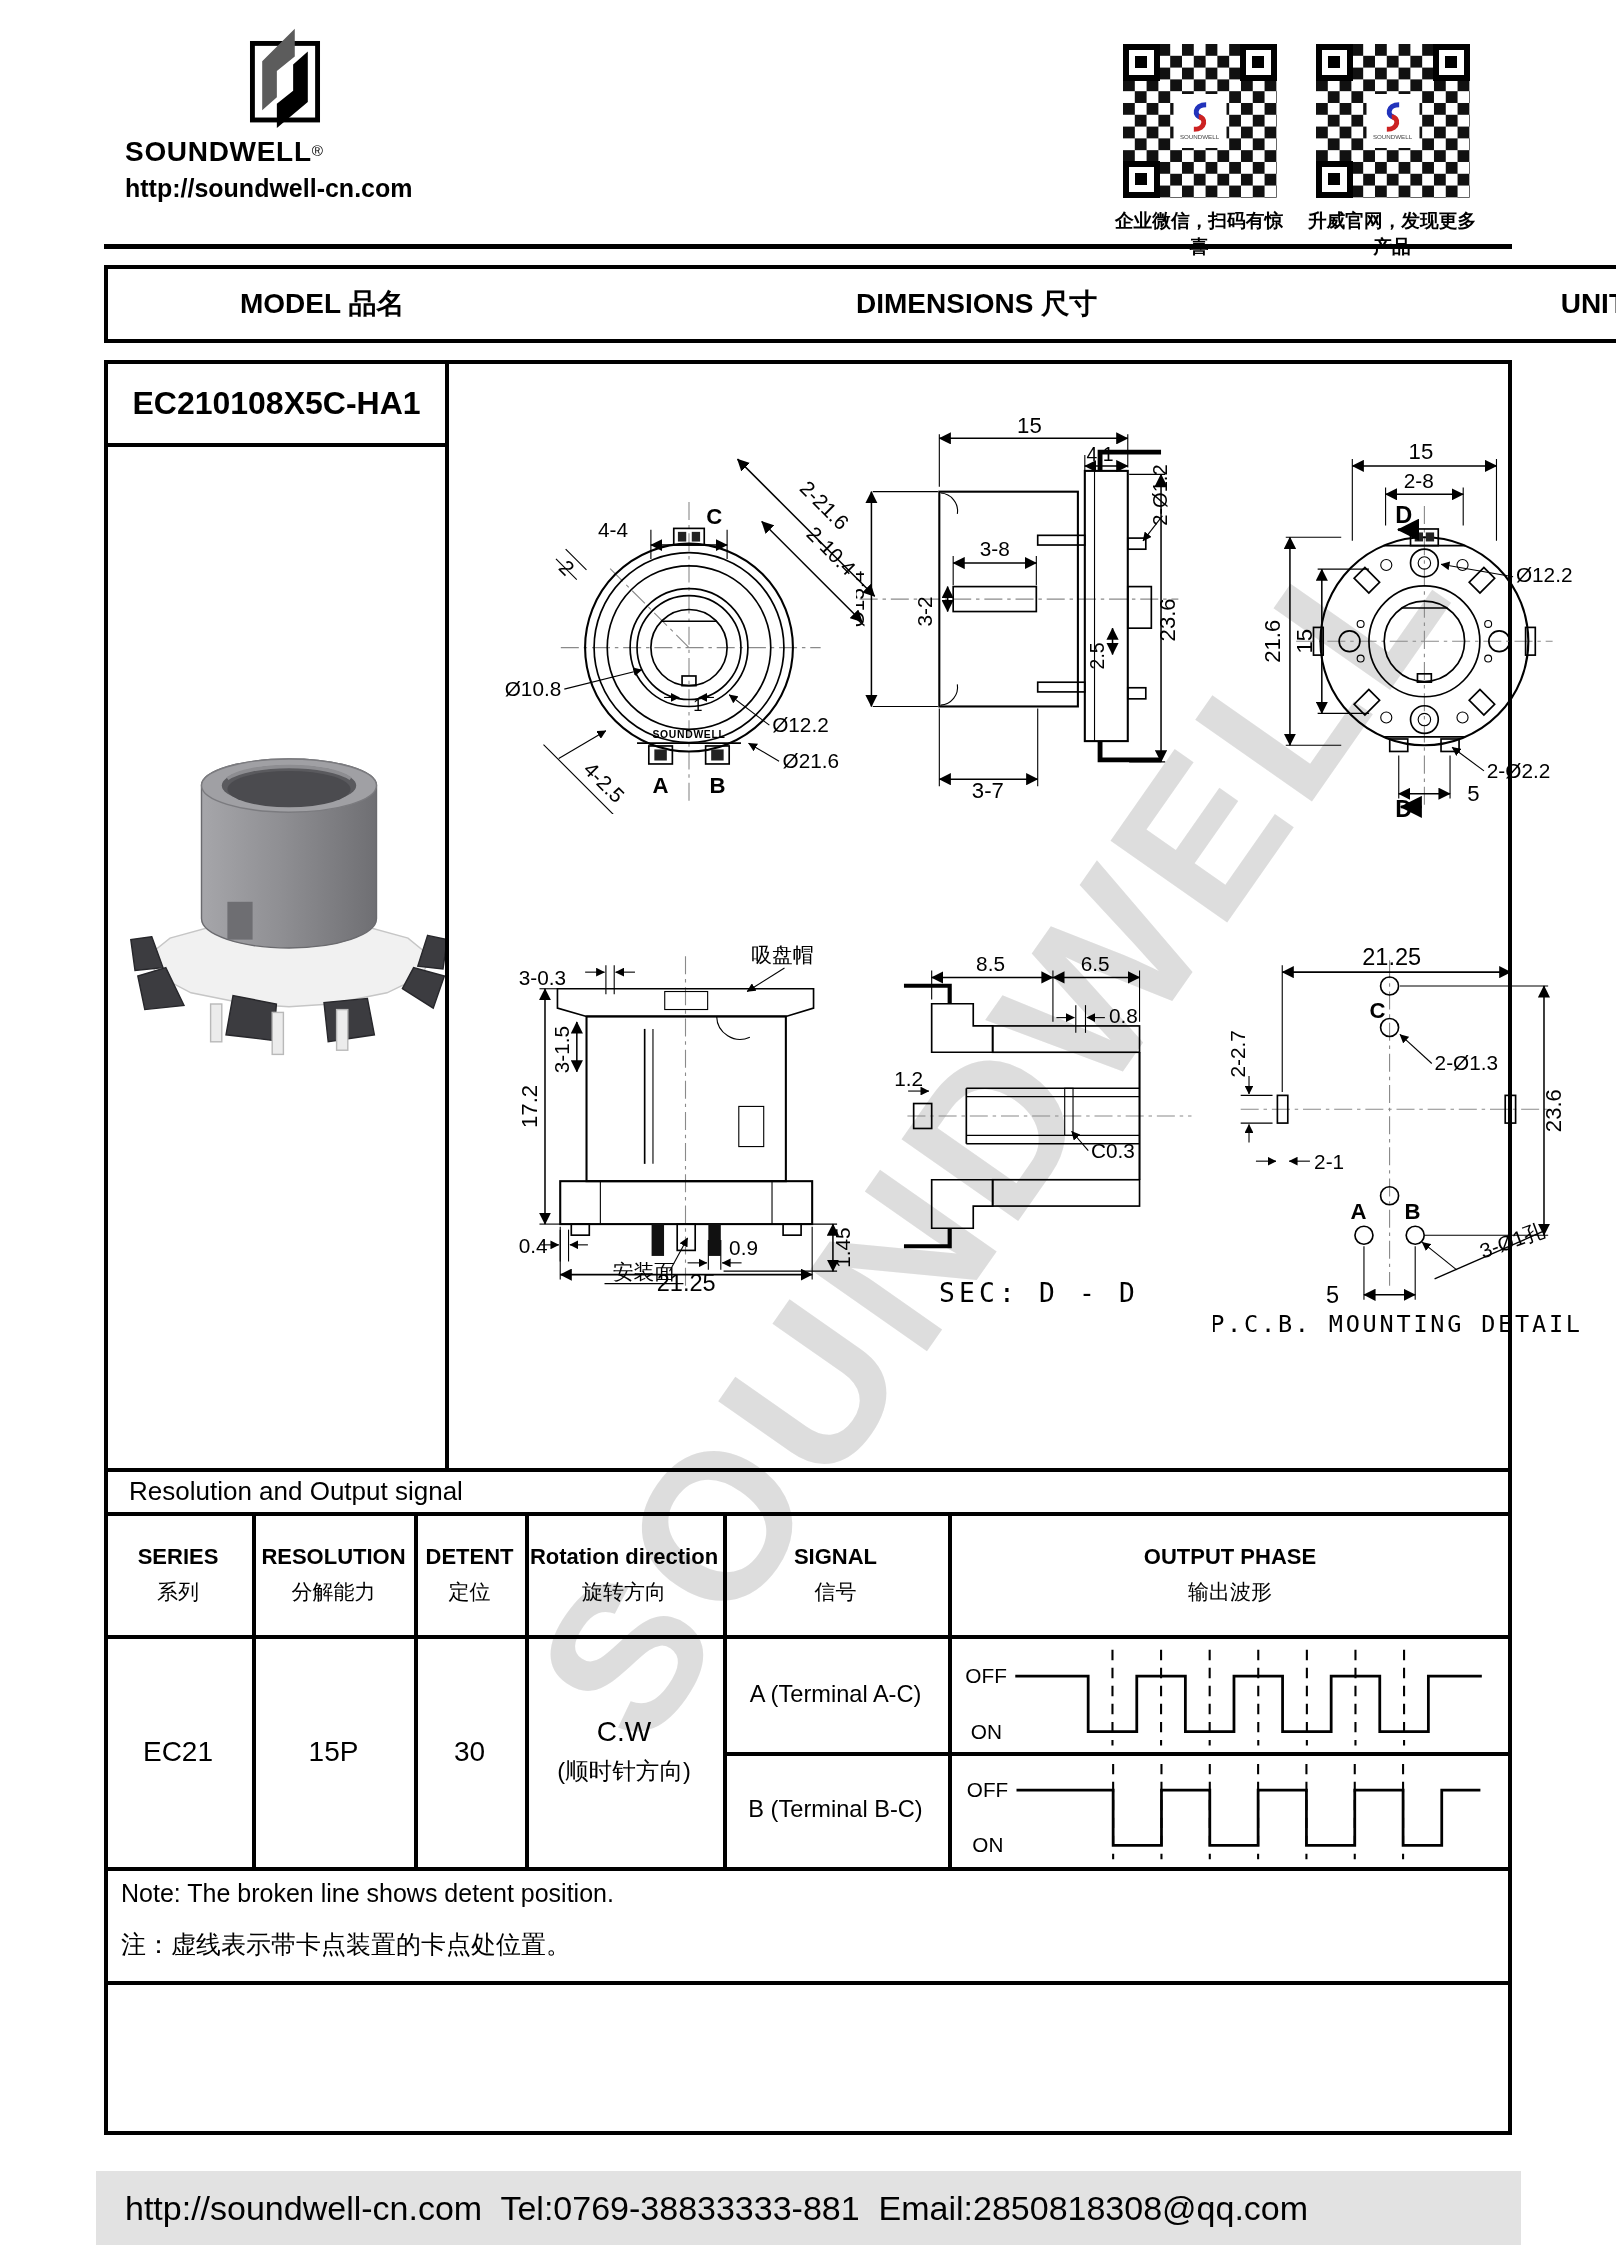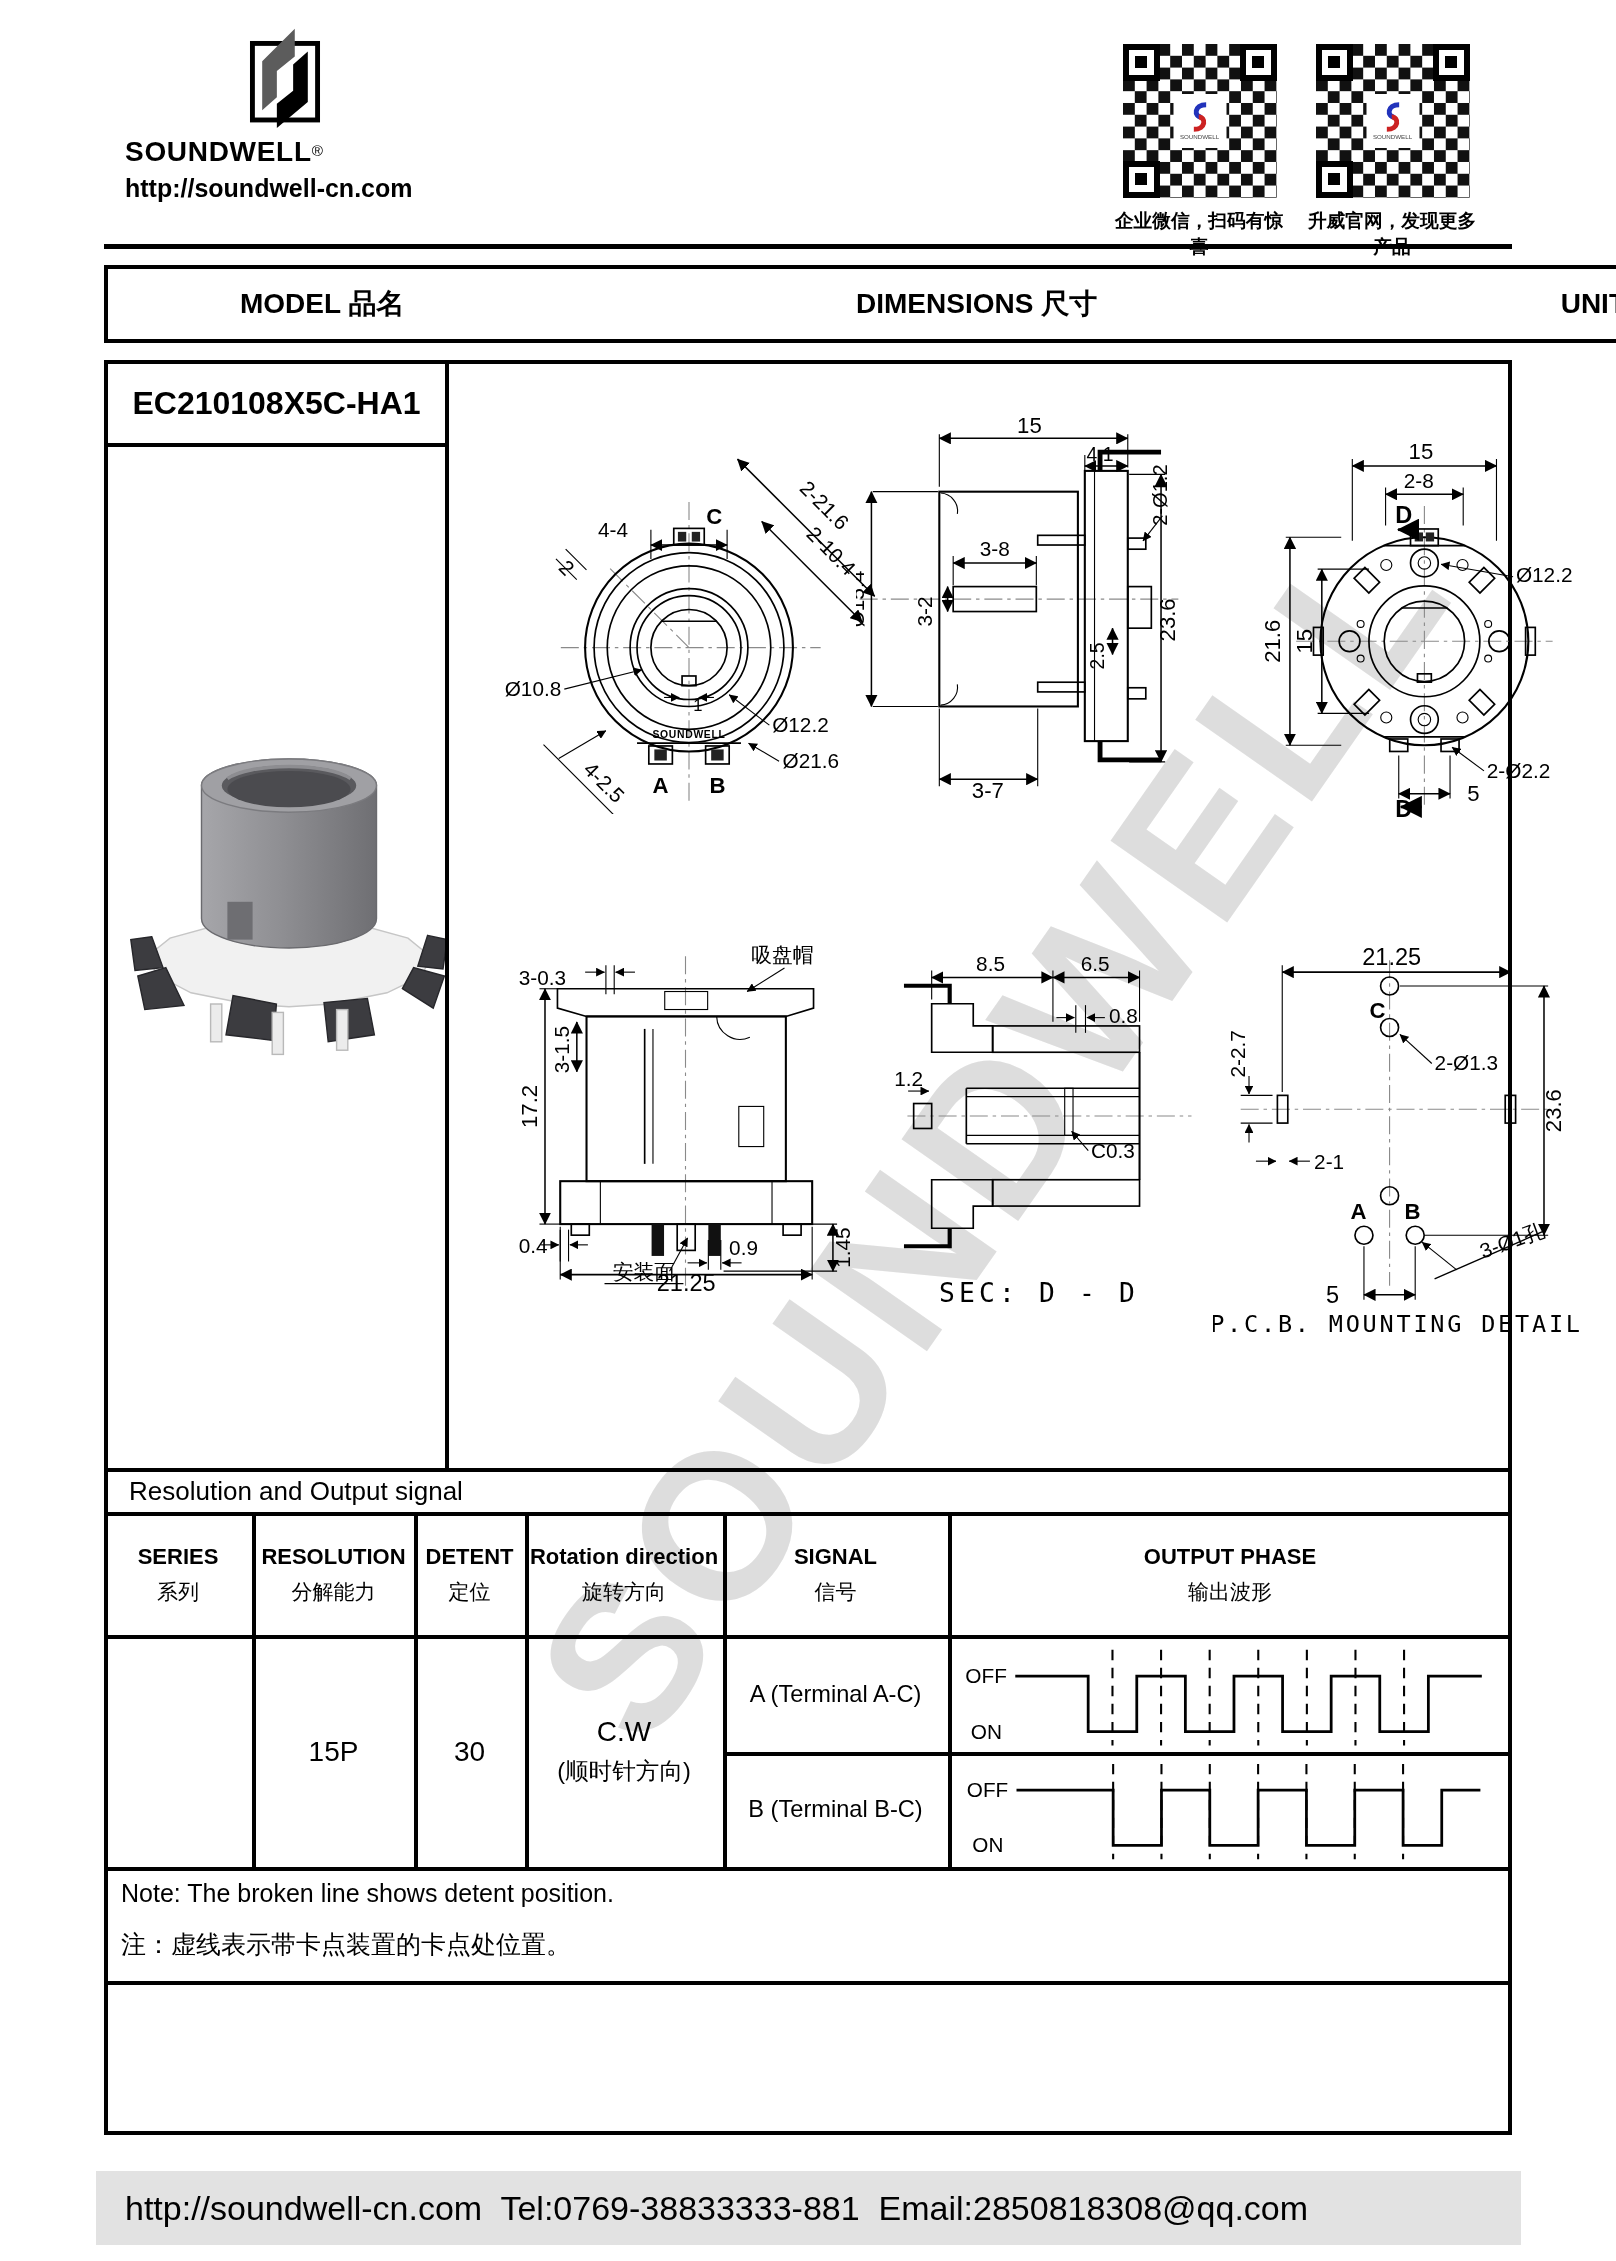--- a/index.html
+++ b/index.html
@@ -491,20 +491,21 @@
   </div>
   <div class="abs hcell" style="left:948px;top:1516px;width:564px;height:118px">
     <span class="en">OUTPUT PHASE</span>
     <span class="cn">输出波形</span>
   </div>
   <div class="abs hcell" style="left:723px;top:1516px;width:225px;height:118px">
     <span class="en">SIGNAL</span>
     <span class="cn">信号</span>
   </div>
 
+  <div class="abs dcell fs40" style="left:104px;top:1639px;width:148px;height:225px">EC21</div>
   <div class="abs dcell fs40" style="left:252px;top:1639px;width:163px;height:225px">15P</div>
   <div class="abs dcell fs40" style="left:414px;top:1639px;width:111px;height:225px">30</div>
   <div class="abs dcell" style="left:525px;top:1639px;width:198px;height:225px">
     <span class="fs40">C.W</span>
     <span class="rot-cn">(顺时针方向)</span>
   </div>
   <div class="abs dcell fs34" style="left:723px;top:1639px;width:225px;height:111px">A (Terminal A-C)</div>
   <div class="abs dcell fs34" style="left:723px;top:1755px;width:225px;height:109px">B (Terminal B-C)</div>
 
   <svg class="abs z3" style="left:951px;top:1640px" width="559" height="109" viewBox="0 0 800 157">

